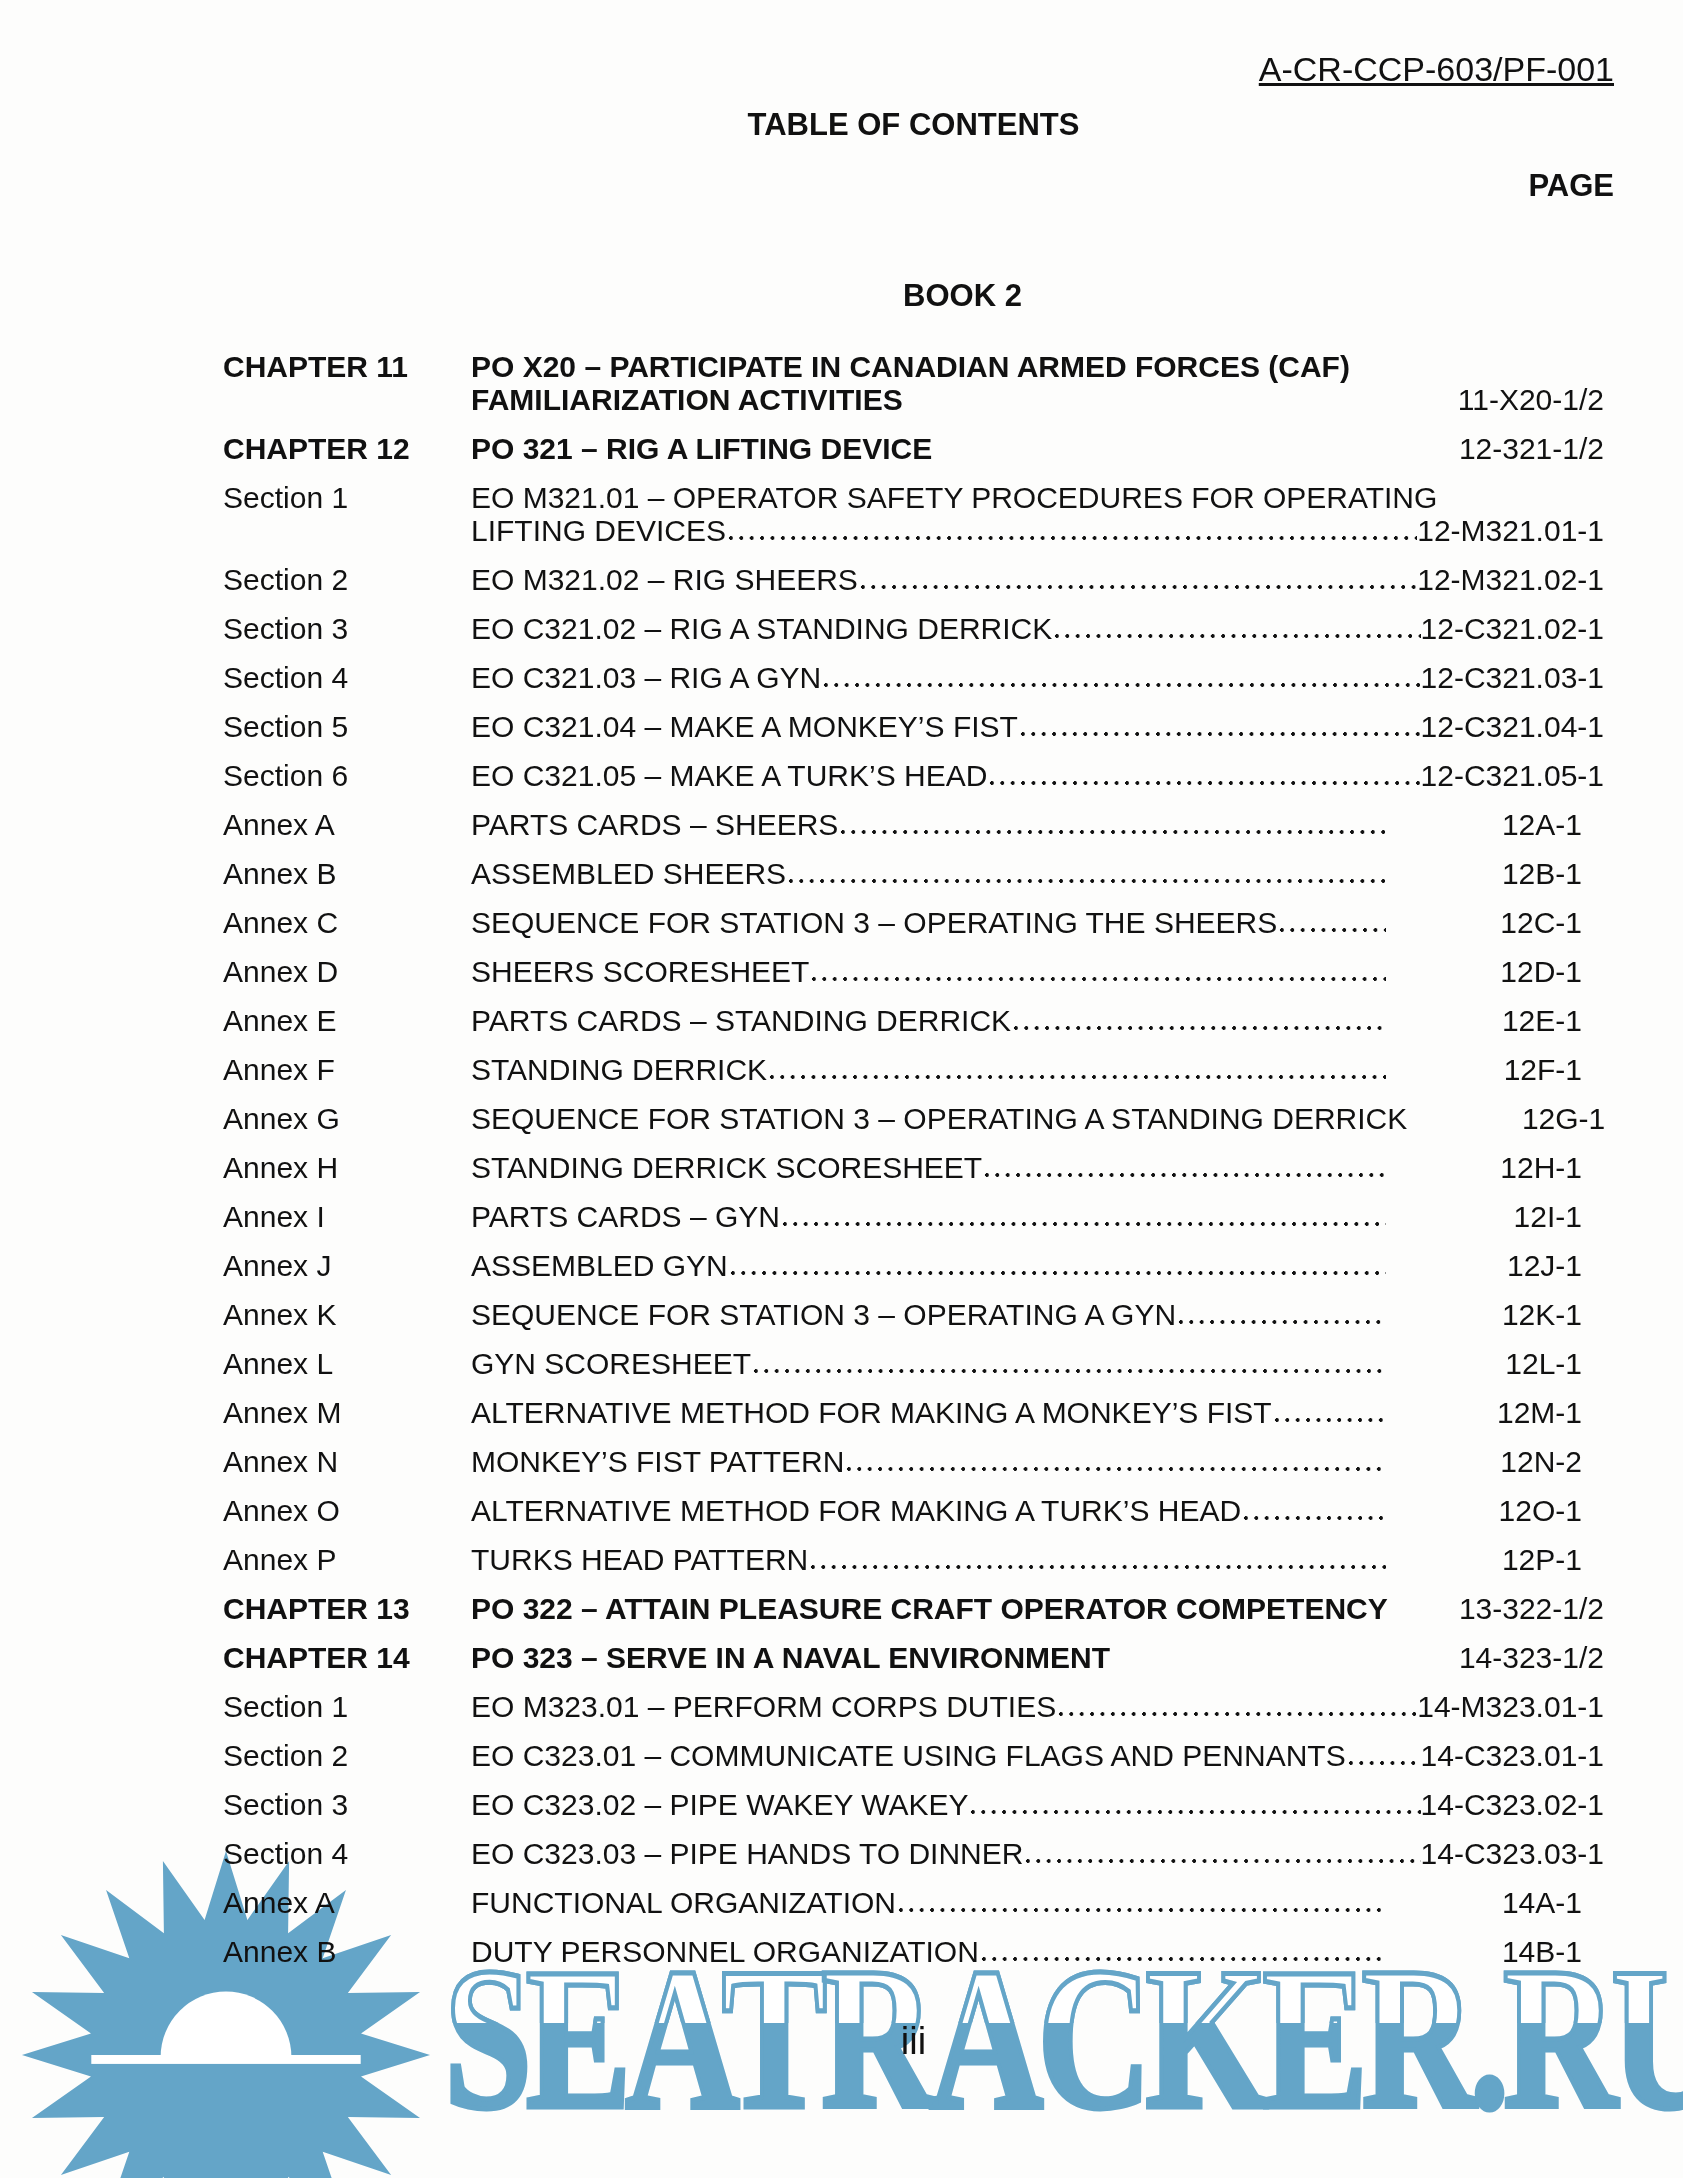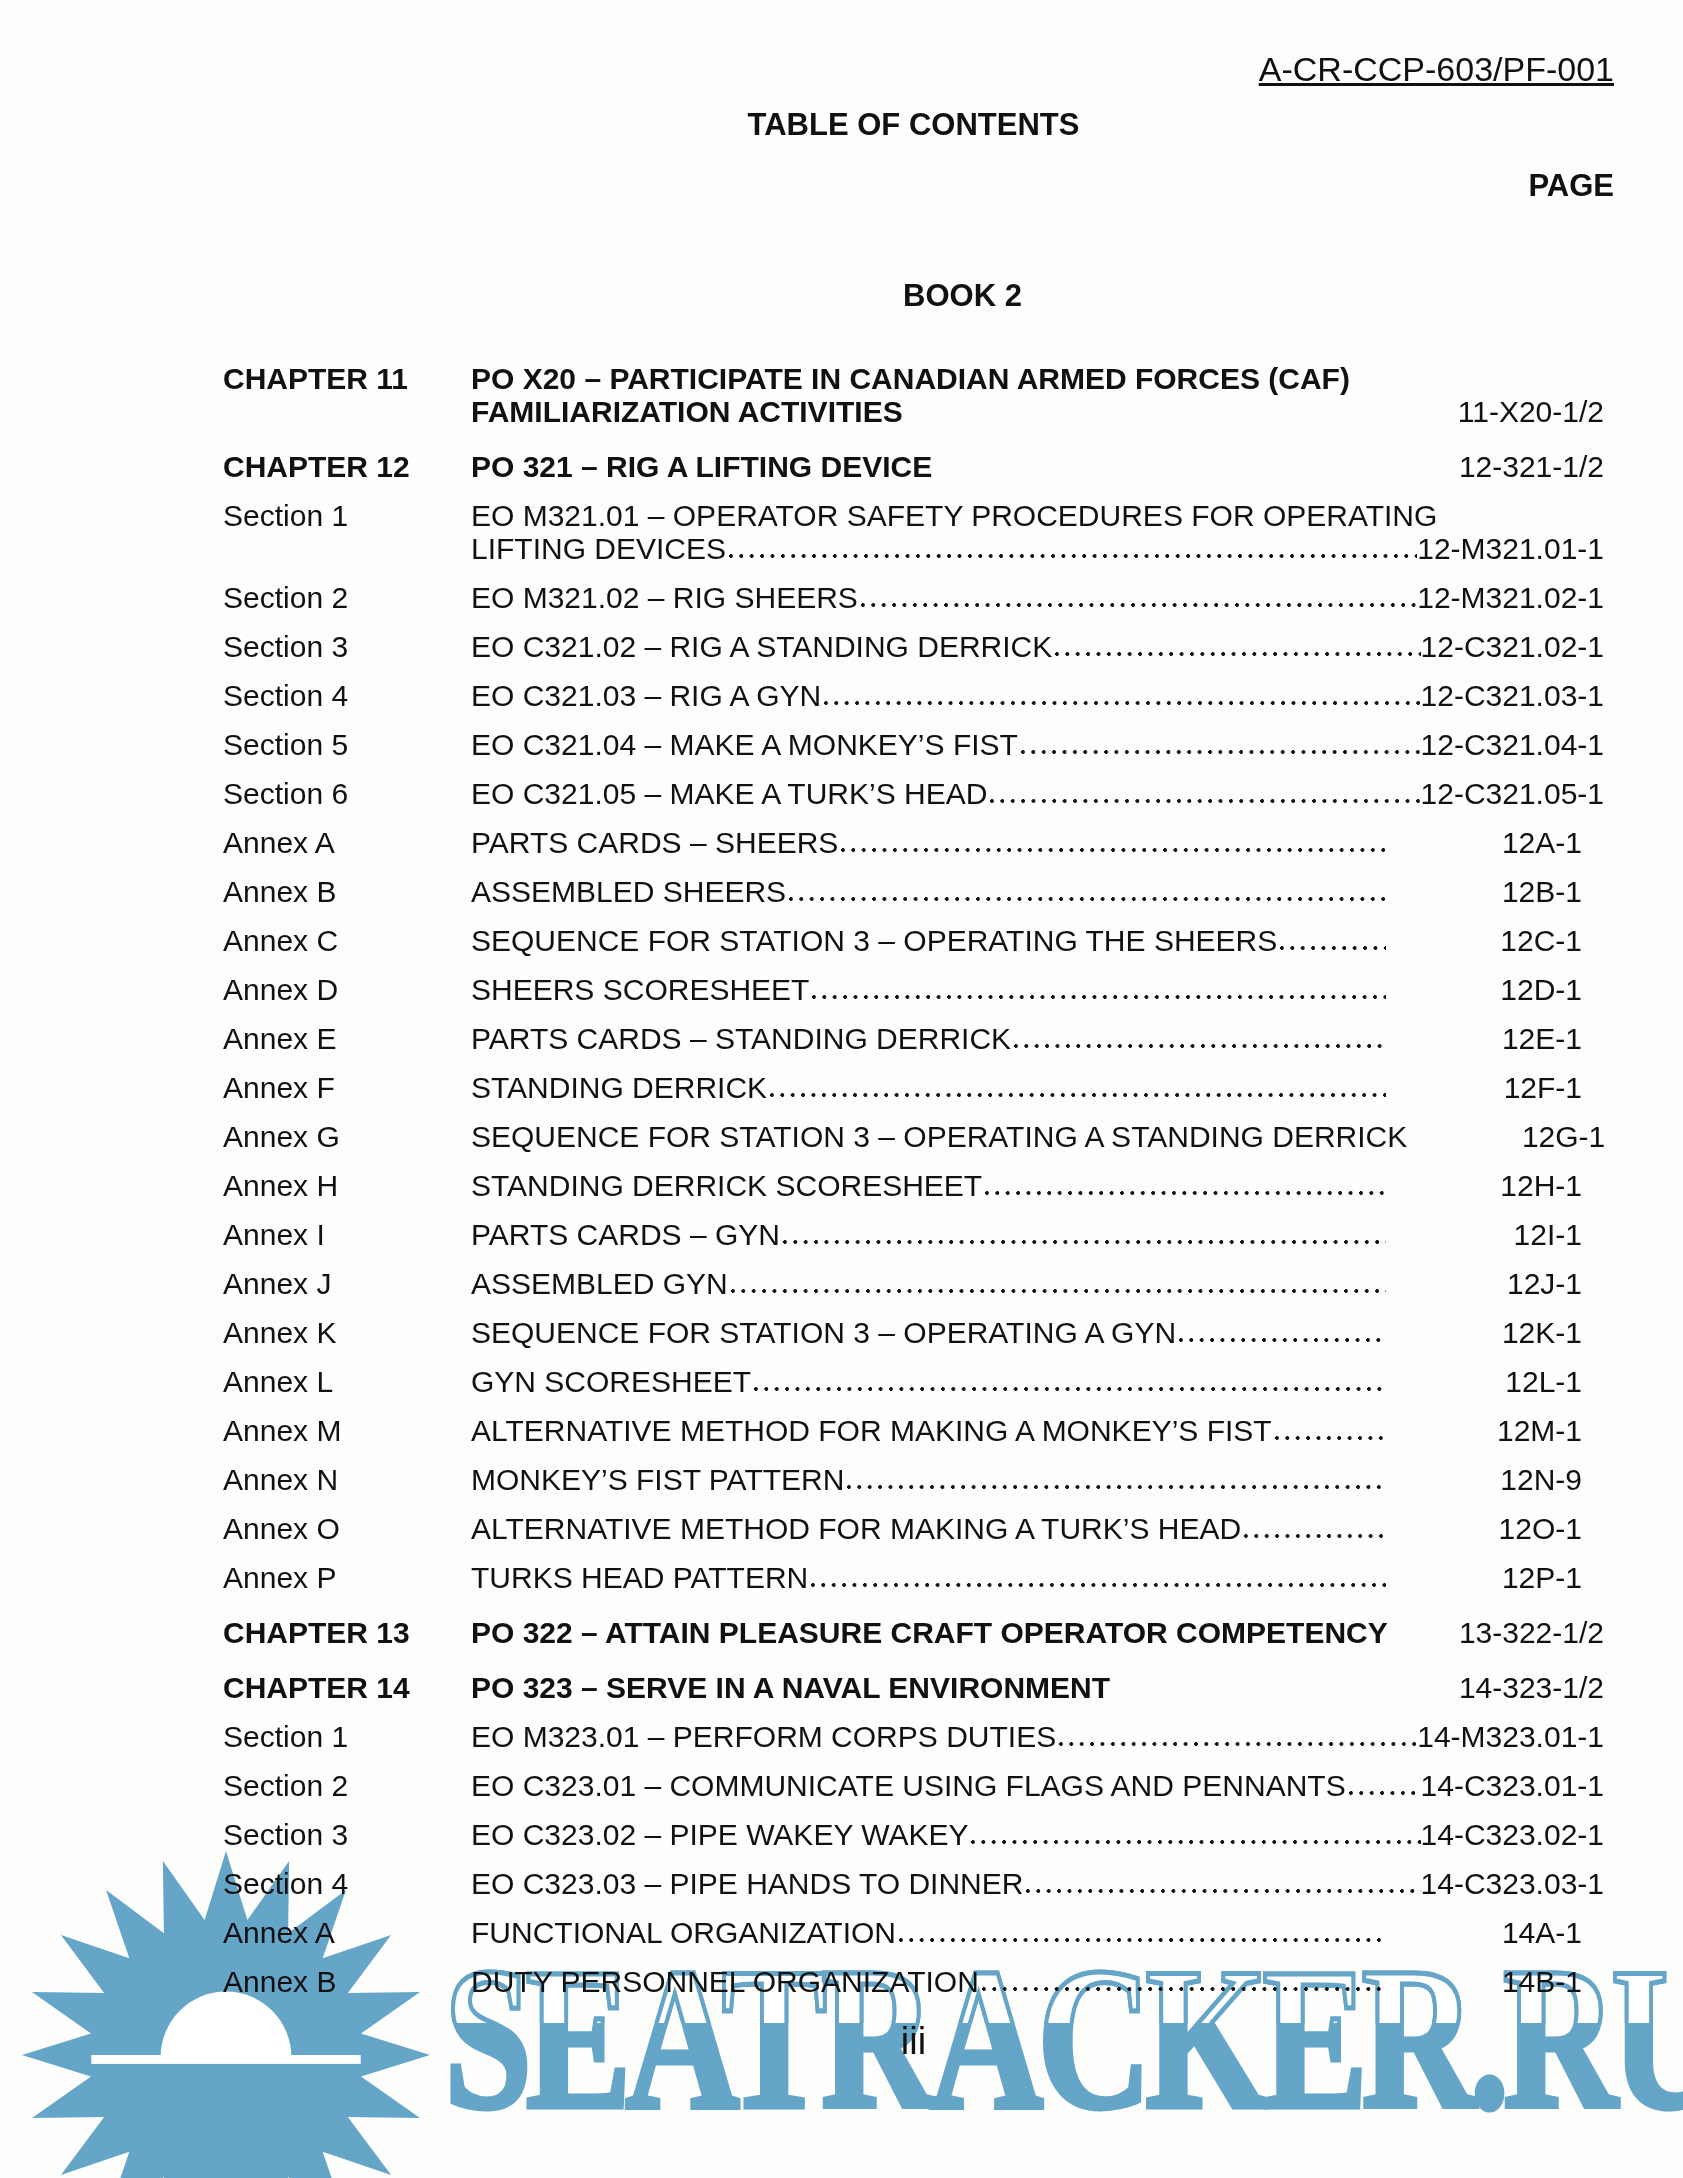--- a/index.html
+++ b/index.html
@@ -11,21 +11,21 @@
   
   .doc-num  { position:absolute; top:50px; right:69px; font-size:34px; z-index:2;text-decoration:underline; }
   .toc-title{ position:absolute; top:107px; left:223px; width:1381px; text-align:center;
               font-size:31px; font-weight:bold; z-index:2; }
   .page-lbl { position:absolute; top:168px; right:69px; font-size:31px; font-weight:bold; z-index:2; }
   .book-hd  { position:absolute; top:278px; left:272px; width:1381px; text-align:center;
               font-size:31px; font-weight:bold; z-index:2; }
   
   .toc { position:absolute; top:340px; left:223px; width:1381px; z-index:2; }
   .row { display:flex; align-items:flex-start; font-size:30px; line-height:33px; margin-bottom:16px; }
-  .row.chapter { margin-top:22px; }
+  .row.chapter { margin-top:10px; }
   .row.chapter .lbl, .row.chapter .ttl, .row.chapter .ttl2 { font-weight:bold; }
   .lbl  { flex:none; width:248px; }
   .main { flex:1; min-width:0; }
   .line { display:flex; align-items:center; }
   .ttl, .ttl2 { white-space:nowrap; }
   .leader { flex:1; align-self:stretch; margin-left:2px;
             background-image:radial-gradient(circle at 3px 50%, #111 1.7px, transparent 2.1px);
             background-size:10.4px 8px; background-repeat:repeat-x;
             background-position:left bottom 5px; }
   .spacer { flex:1; }
@@ -284,21 +284,21 @@
             <span class="pg">12M-1</span>
           </div>
         </div>
       </div>
       <div class="row annex">
         <span class="lbl">Annex N</span>
         <div class="main">
           <div class="line">
             <span class="ttl">MONKEY’S FIST PATTERN</span>
             <span class="leader"></span>
-            <span class="pg">12N-9</span>
+            <span class="pg">12N-2</span>
           </div>
         </div>
       </div>
       <div class="row annex">
         <span class="lbl">Annex O</span>
         <div class="main">
           <div class="line">
             <span class="ttl">ALTERNATIVE METHOD FOR MAKING A TURK’S HEAD</span>
             <span class="leader"></span>
             <span class="pg">12O-1</span>

